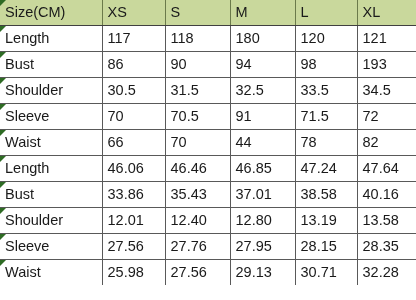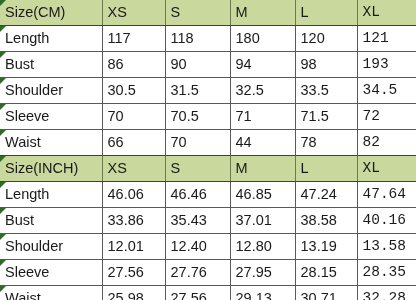--- a/index.html
+++ b/index.html
@@ -61,21 +61,21 @@
   
   td.label-cell {
     background: #c9d89c;
     border-right: 1px solid #6b7a4a;
     position: relative;
   }
 
   
   tr td:first-child { border-left: none; }
   
-  tr td:last-child  { border-right: none; font-family: Liberation Mono, monospace; }
+  tr td:last-child  { border-right: none; }
 
   
   tr.first-row td { border-top: none; }
 
   
   td.label-cell .note-flag {
     position: absolute;
     top: 0;
     left: 0;
     width: 0;
@@ -137,42 +137,34 @@
         <td>31.5</td>
         <td>32.5</td>
         <td>33.5</td>
         <td>34.5</td>
       </tr>
 
       <tr>
         <td class="label-cell">Sleeve<span class="note-flag"></span></td>
         <td>70</td>
         <td>70.5</td>
-        <td>71</td>
+        <td>91</td>
         <td>71.5</td>
         <td>72</td>
       </tr>
 
       <tr>
         <td class="label-cell">Waist<span class="note-flag"></span></td>
         <td>66</td>
         <td>70</td>
         <td>44</td>
         <td>78</td>
         <td>82</td>
       </tr>
 
-      <tr class="header-row">
-        <td class="label-cell">Size(INCH)<span class="note-flag"></span></td>
-        <td>XS</td>
-        <td>S</td>
-        <td>M</td>
-        <td>L</td>
-        <td>XL</td>
-      </tr>
 
       <tr>
         <td class="label-cell">Length<span class="note-flag"></span></td>
         <td>46.06</td>
         <td>46.46</td>
         <td>46.85</td>
         <td>47.24</td>
         <td>47.64</td>
       </tr>
 

